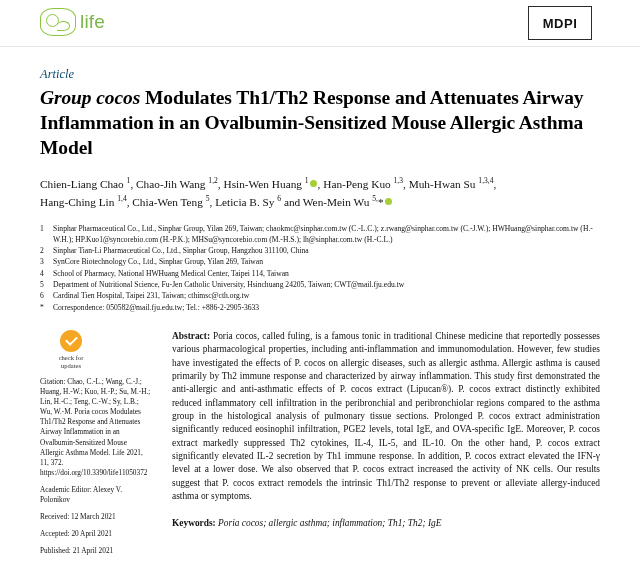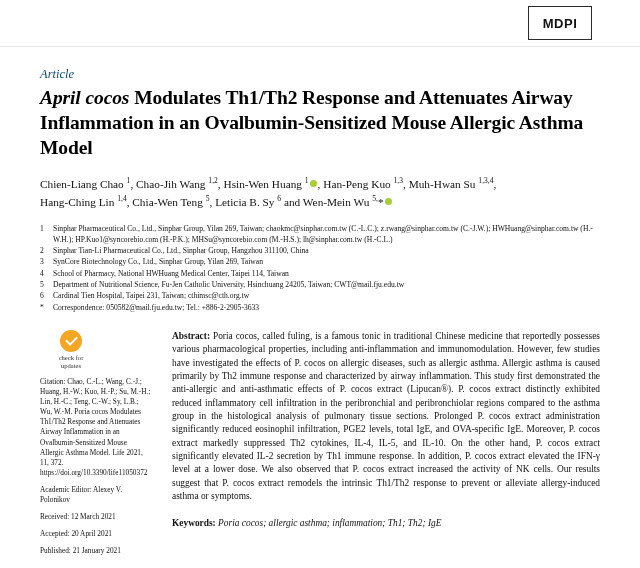--- a/index.html
+++ b/index.html
@@ -202,29 +202,33 @@
   }
   .keywords .lbl { font-weight: 700; }
   .keywords .ital { font-style: italic; }
 </style>
 </head>
 <body>
 
 <div class="page">
 
   <div class="header">
+    <div class="logo-life">
+      <span class="leaf-mark"></span>
+      <span class="life-word">life</span>
+    </div>
     <div class="mdpi-box">MDPI</div>
   </div>
 
   <div class="content">
 
     <div class="article-kind">Article</div>
 
     <h1 class="title">
-      <span class="ital">April cocos</span>
+      <span class="ital">Group cocos</span>
       <span> Modulates Th1/Th2 Response and Attenuates Airway Inflammation in an Ovalbumin-Sensitized Mouse Allergic Asthma Model</span>
     </h1>
 
     <div class="authors">
       <div>
         Chien-Liang Chao <sup>1</sup>, Chao-Jih Wang <sup>1,2</sup>, Hsin-Wen Huang <sup>1</sup><span class="orcid"></span>, Han-Peng Kuo <sup>1,3</sup>, Muh-Hwan Su <sup>1,3,4</sup>,
       </div>
       <div>
         Hang-Ching Lin <sup>1,4</sup>, Chia-Wen Teng <sup>5</sup>, Leticia B. Sy <sup>6</sup> and Wen-Mein Wu <sup>5,</sup><span class="star">*</span><span class="orcid"></span>
       </div>
@@ -265,21 +269,21 @@
   <div class="left-col">
     <div class="updates-badge">
       <div class="ring"></div>
       <div class="l1">check for</div>
       <div class="l2">updates</div>
     </div>
     <p>Citation: Chao, C.-L.; Wang, C.-J.; Huang, H.-W.; Kuo, H.-P.; Su, M.-H.; Lin, H.-C.; Teng, C.-W.; Sy, L.B.; Wu, W.-M. Poria cocos Modulates Th1/Th2 Response and Attenuates Airway Inflammation in an Ovalbumin-Sensitized Mouse Allergic Asthma Model. Life 2021, 11, 372. https://doi.org/10.3390/life11050372</p>
     <p class="sec">Academic Editor: Alexey V. Polonikov</p>
     <p class="sec">Received: 12 March 2021</p>
     <p>Accepted: 20 April 2021</p>
-    <p>Published: 21 January 2021</p>
+    <p>Published: 21 April 2021</p>
   </div>
 
   <div class="abstract-col">
     <span class="lbl">Abstract:</span>
     <span>Poria cocos, called fuling, is a famous tonic in traditional Chinese medicine that reportedly possesses various pharmacological properties, including anti-inflammation and immunomodulation. However, few studies have investigated the effects of P. cocos on allergic diseases, such as allergic asthma. Allergic asthma is caused primarily by Th2 immune response and characterized by airway inflammation. This study first demonstrated the anti-allergic and anti-asthmatic effects of P. cocos extract (Lipucan®). P. cocos extract distinctly exhibited reduced inflammatory cell infiltration in the peribronchial and peribronchiolar regions compared to the asthma group in the histological analysis of pulmonary tissue sections. Prolonged P. cocos extract administration significantly reduced eosinophil infiltration, PGE2 levels, total IgE, and OVA-specific IgE. Moreover, P. cocos extract markedly suppressed Th2 cytokines, IL-4, IL-5, and IL-10. On the other hand, P. cocos extract significantly elevated IL-2 secretion by Th1 immune response. In addition, P. cocos extract elevated the IFN-γ level at a lower dose. We also observed that P. cocos extract increased the activity of NK cells. Our results suggest that P. cocos extract remodels the intrinsic Th1/Th2 response to prevent or alleviate allergy-induced asthma or symptoms.</span>
 
     <div class="keywords">
       <span class="lbl">Keywords:</span>
       <span class="ital">Poria cocos; allergic asthma; inflammation; Th1; Th2; IgE</span>
     </div>

